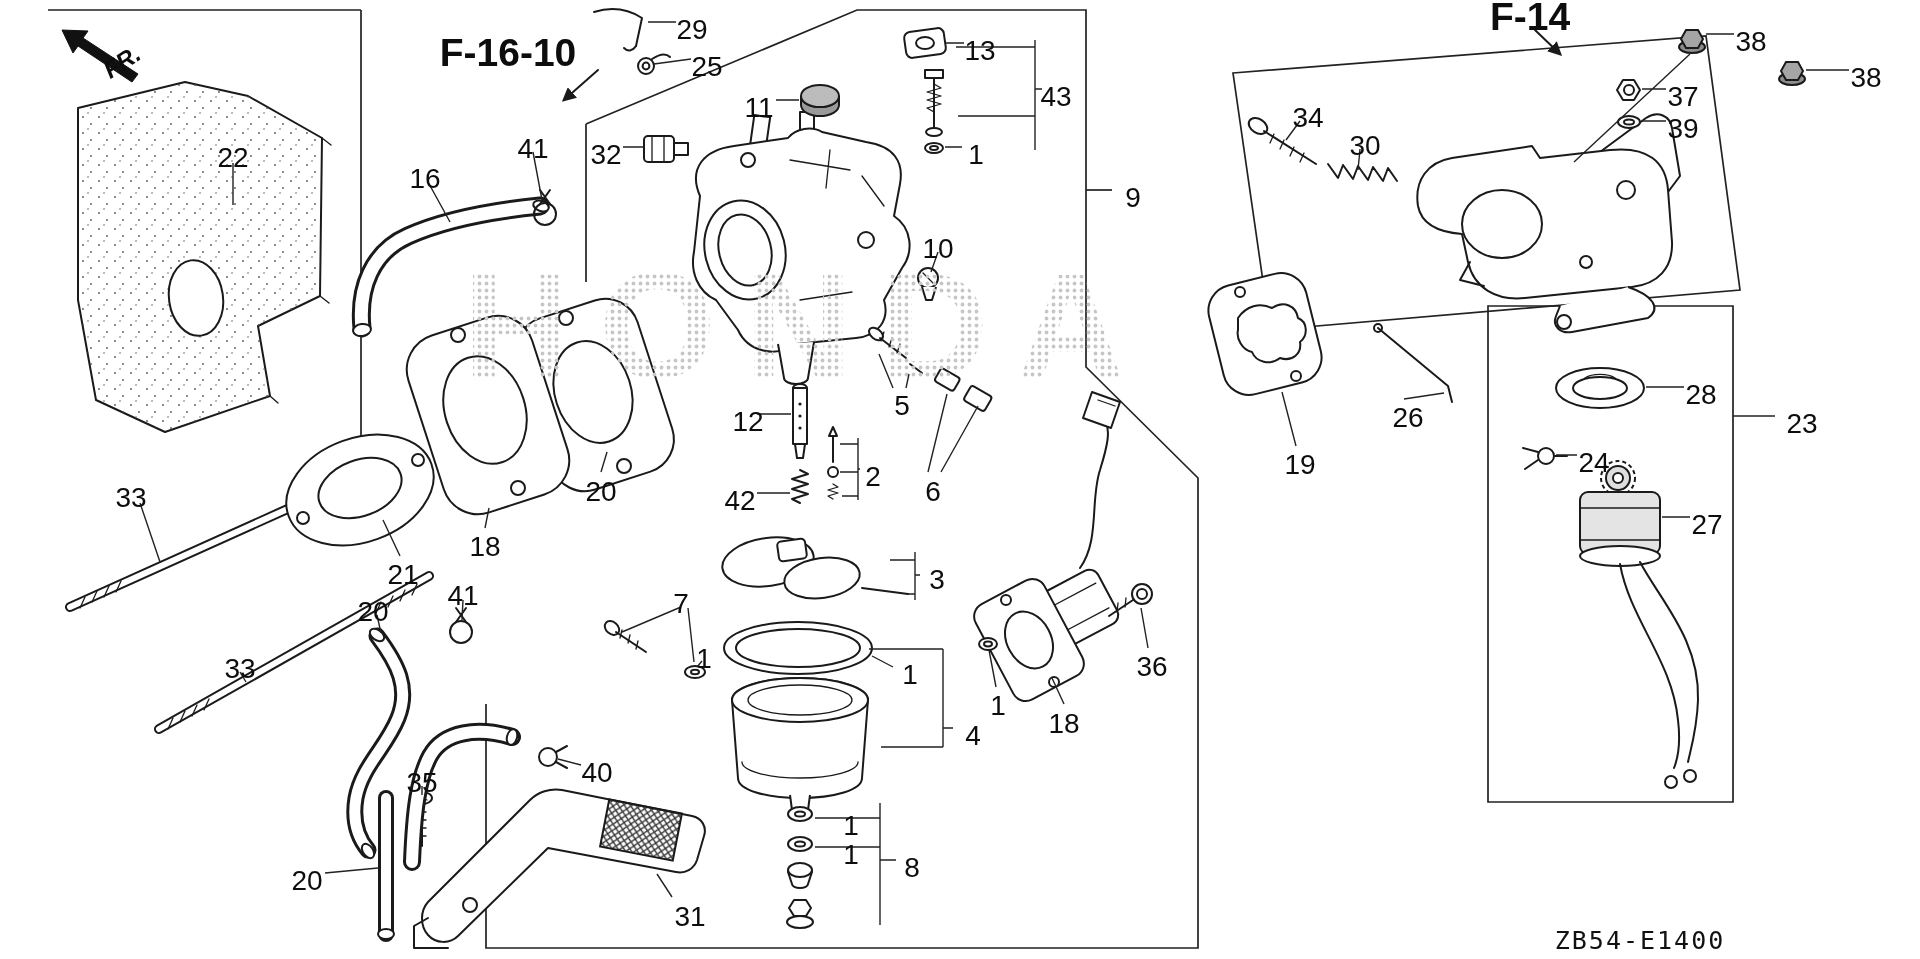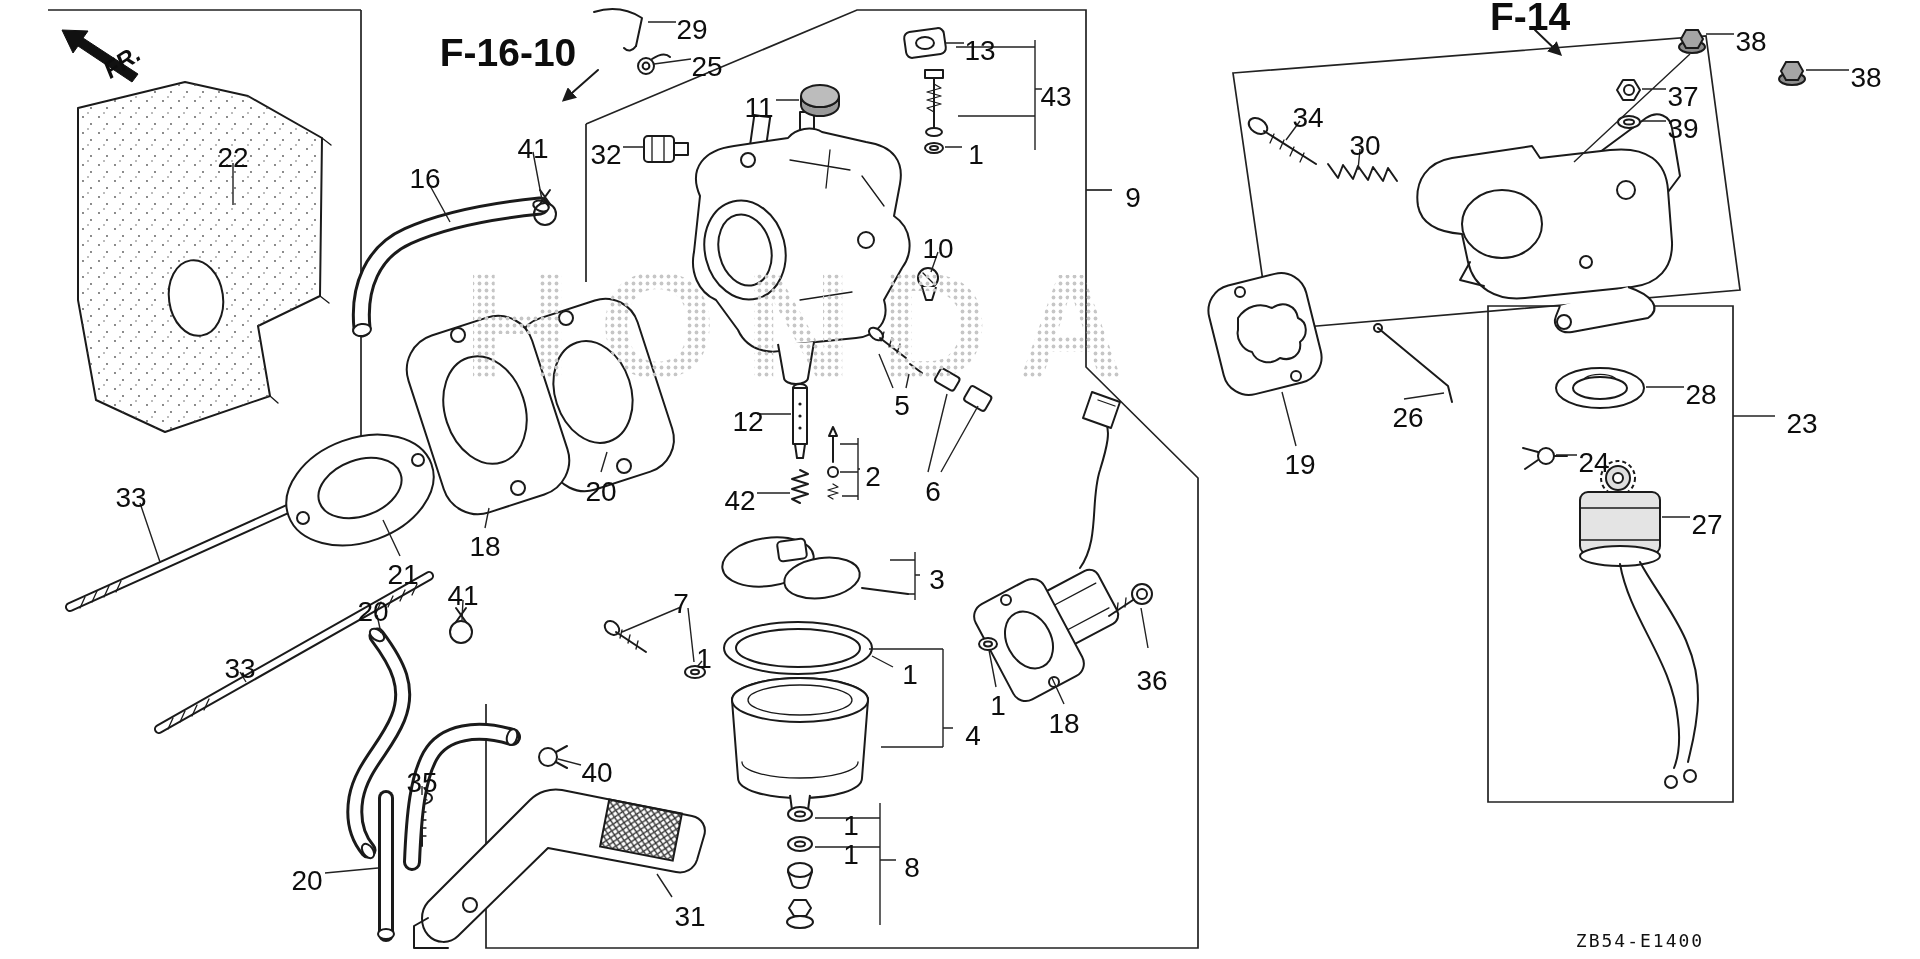--- a/index.html
+++ b/index.html
@@ -16,21 +16,21 @@
   .ref-label {
     position:absolute; transform:translate(-50%,-50%);
     font-weight:bold; font-size:39px; color:#0d0d0d; white-space:nowrap;
   }
   .fr-label {
     position:absolute; transform:translate(-50%,-50%) rotate(-33deg);
     font-weight:bold; font-style:italic; font-size:24px; color:#0d0d0d;
   }
   .fig-code {
     position:absolute; transform:translate(-50%,-50%);
-    font-family:"DejaVu Sans Mono", monospace; font-size:18px;
+    font-family:"DejaVu Sans Mono", monospace; font-size:25px;
     letter-spacing:2px; color:#111; white-space:nowrap;
   }
   svg .ln { fill:none; stroke:#1a1a1a; stroke-width:2; stroke-linecap:round; stroke-linejoin:round; }
   svg .fw { fill:#ffffff; stroke:#1a1a1a; stroke-width:2; stroke-linejoin:round; }
   svg .ld { fill:none; stroke:#222; stroke-width:1.4; }
   svg .bd { fill:none; stroke:#222; stroke-width:1.7; }
   svg .thin { stroke-width:1.3; }
 </style>
 </head>
 <body>
@@ -422,21 +422,21 @@
       <div class="callout" style="left: 1707px; top: 517px;">27</div>
       <div class="callout" style="left: 937px; top: 572px;">3</div>
       <div class="callout" style="left: 681px; top: 596px;">7</div>
       <div class="callout" style="left: 463px; top: 588px;">41</div>
       <div class="callout" style="left: 373px; top: 604px;">20</div>
       <div class="callout" style="left: 704px; top: 651px;">1</div>
       <div class="callout" style="left: 910px; top: 667px;">1</div>
       <div class="callout" style="left: 240px; top: 661px;">33</div>
       <div class="callout" style="left: 973px; top: 728px;">4</div>
       <div class="callout" style="left: 1064px; top: 716px;">18</div>
-      <div class="callout" style="left: 1152px; top: 659px; margin-top: 14px;">36</div>
+      <div class="callout" style="left: 1152px; top: 659px;">36</div>
       <div class="callout" style="left: 998px; top: 698px;">1</div>
       <div class="callout" style="left: 422px; top: 775px;">35</div>
       <div class="callout" style="left: 597px; top: 765px;">40</div>
       <div class="callout" style="left: 307px; top: 873px;">20</div>
       <div class="callout" style="left: 678px; top: 909px; margin-left: 12px;">31</div>
       <div class="callout" style="left: 851px; top: 818px;">1</div>
       <div class="callout" style="left: 851px; top: 847px;">1</div>
       <div class="callout" style="left: 912px; top: 860px;">8</div>
     </div>
 

